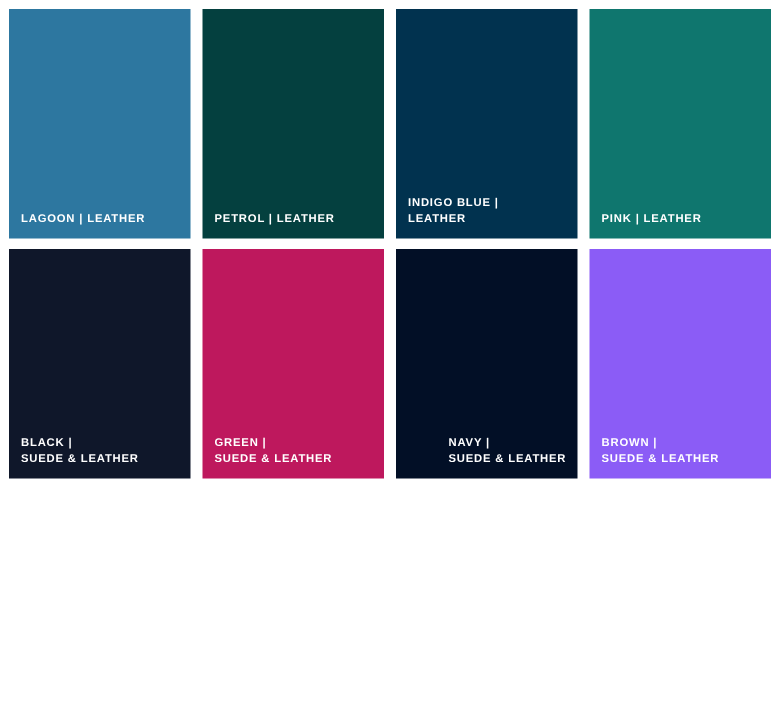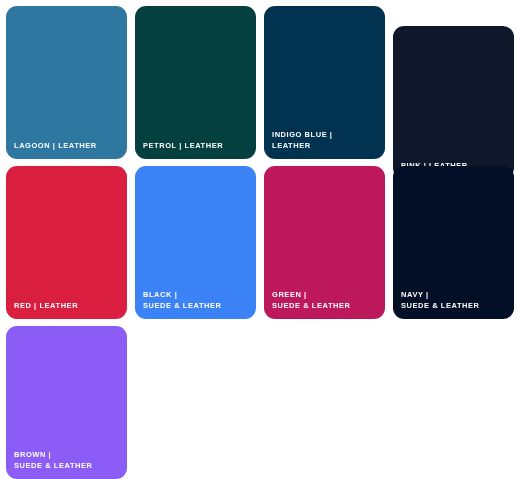--- a/index.html
+++ b/index.html
@@ -28,21 +28,20 @@
     background: #ffffff;
   }
 
   .swatch {
     position: relative;
     box-sizing: border-box;
     width: 121px;
     height: 153px;
     overflow: hidden;
     display: block;
-    border-radius: 11px;
   }
 
   .swatch.is-empty {
     background: #ffffff;
   }
 
   .swatch-label {
     position: absolute;
     left: 8px;
     right: 6px;
@@ -73,42 +72,39 @@
 
   <div class="swatch" style="background-color: rgb(4, 64, 63); padding-left: 16px;">
     <span class="swatch-label" style="color: rgb(255, 255, 255);">PETROL | LEATHER</span>
   </div>
 
   <div class="swatch" style="background-color: rgb(1, 50, 79);">
     <span class="swatch-label" style="color: rgb(255, 255, 255);">INDIGO BLUE |
 LEATHER</span>
   </div>
 
-  <div class="swatch" style="background-color: #0f172a; margin-top: 20px;">
+  <div class="swatch" style="background-color: #0f766e;">
     <span class="swatch-label" style="color: rgb(255, 255, 255);">PINK | LEATHER</span>
   </div>
 
 
 
-  <div class="swatch" style="background-color: rgb(217, 30, 64);">
-    <span class="swatch-label" style="color: rgb(255, 255, 255);">RED | LEATHER</span>
-  </div>
 
-  <div class="swatch" style="background-color: #3b82f6;">
+  <div class="swatch" style="background-color: #0f172a;">
     <span class="swatch-label" style="color: rgb(255, 255, 255);">BLACK |
 SUEDE &amp; LEATHER</span>
   </div>
 
   <div class="swatch" style="background-color: #be185d;">
     <span class="swatch-label" style="color: rgb(255, 255, 255);">GREEN |
 SUEDE &amp; LEATHER</span>
   </div>
 
   <div class="swatch" style="background-color: rgb(2, 15, 38);">
-    <span class="swatch-label" style="color: rgb(255, 255, 255);">NAVY |
+    <span class="swatch-label" style="color: rgb(255, 255, 255); margin-left: 27px;">NAVY |
 SUEDE &amp; LEATHER</span>
   </div>
 
   <div class="swatch" style="background-color: #8b5cf6;">
     <span class="swatch-label" style="color: rgb(255, 255, 255);">BROWN |
 SUEDE &amp; LEATHER</span>
   </div>
 
   <div class="swatch is-empty" style="background-color: rgb(255, 255, 255);">
     <span class="swatch-label" style="color: rgb(255, 255, 255);"></span>

